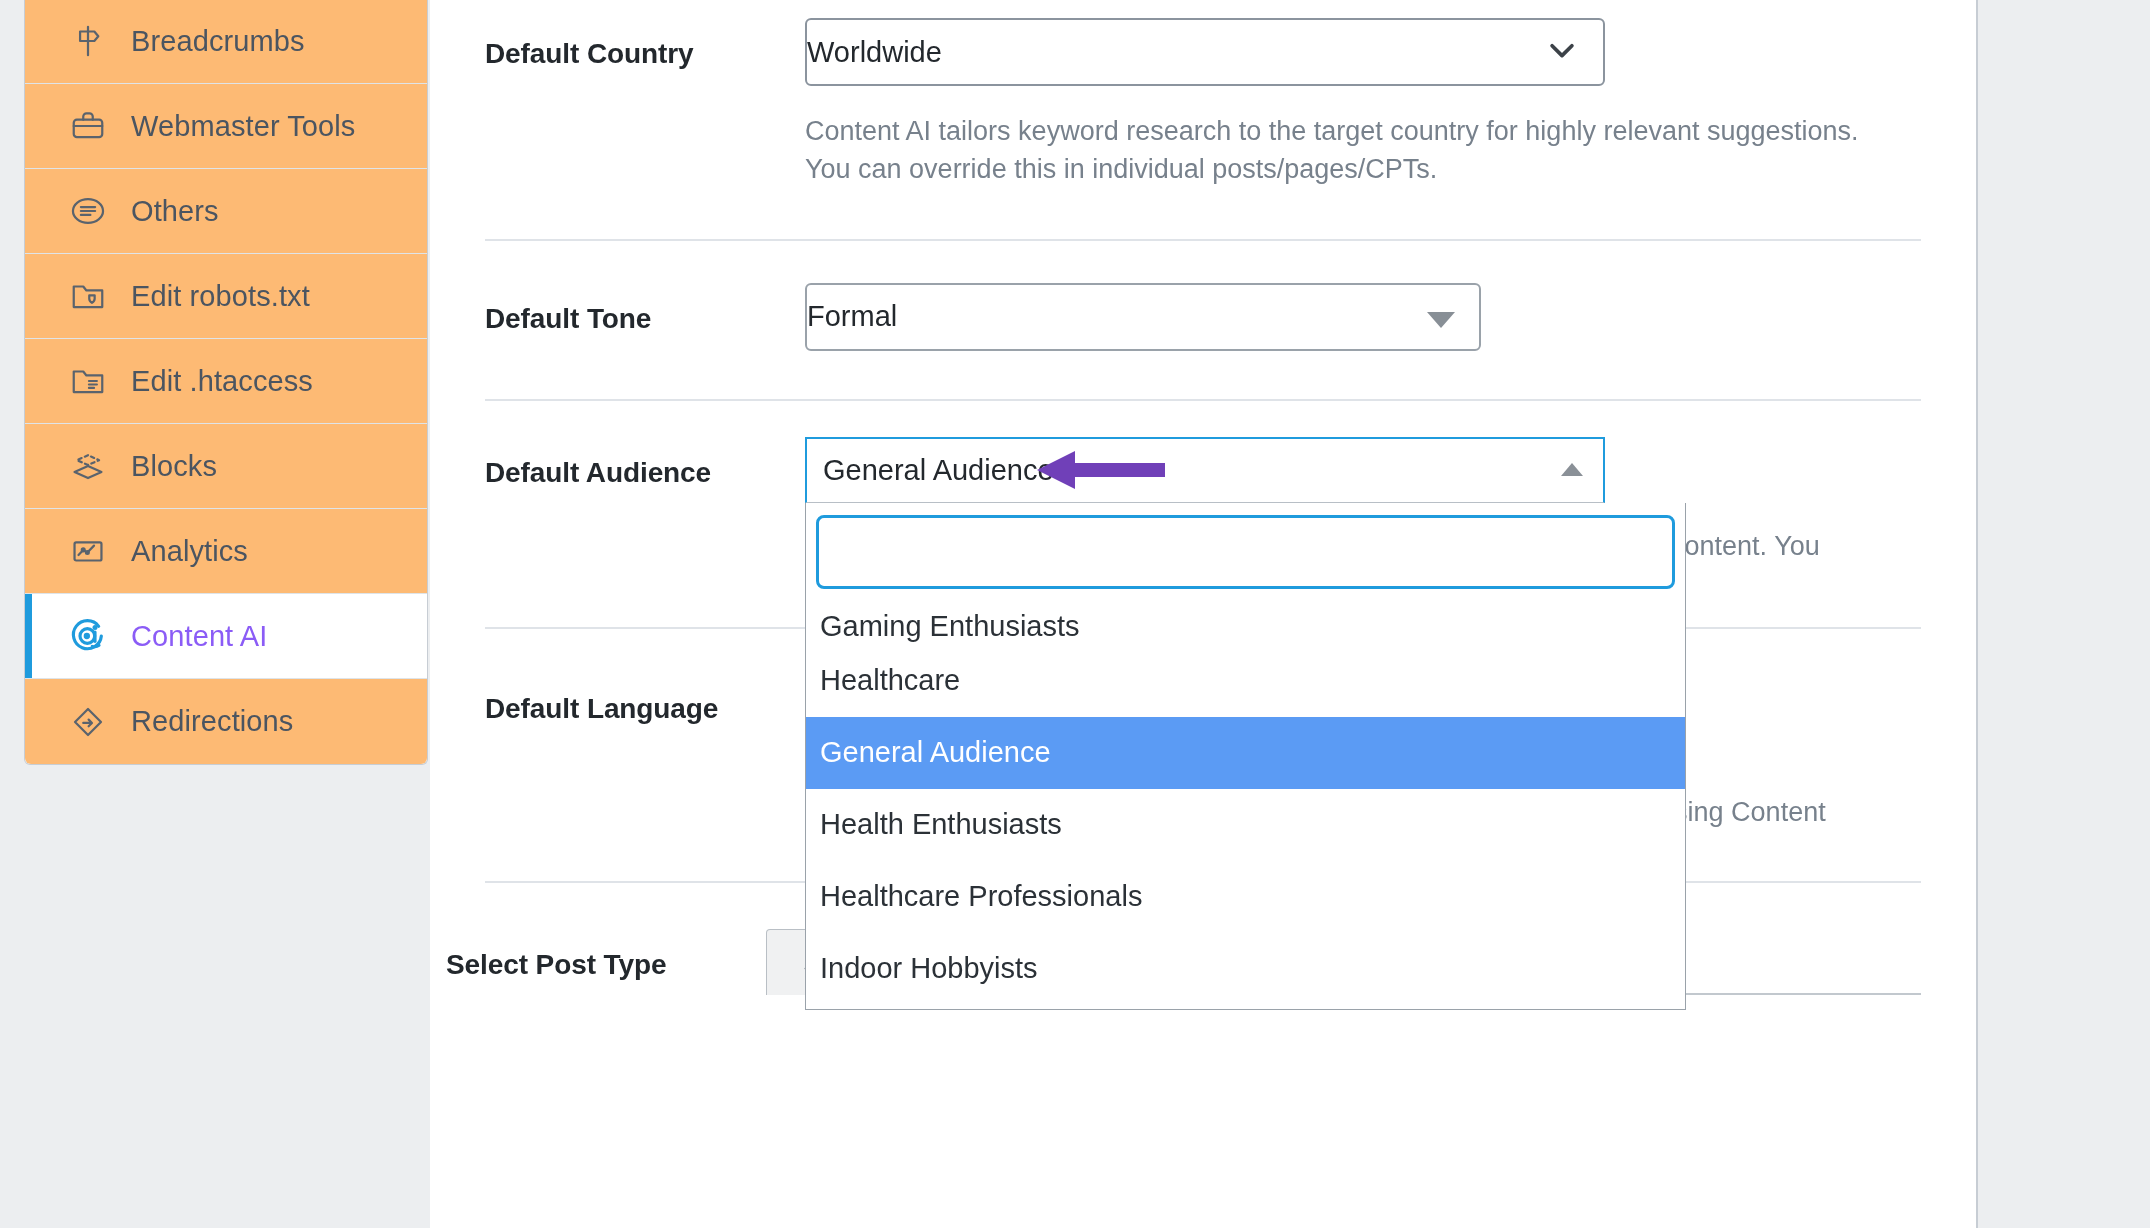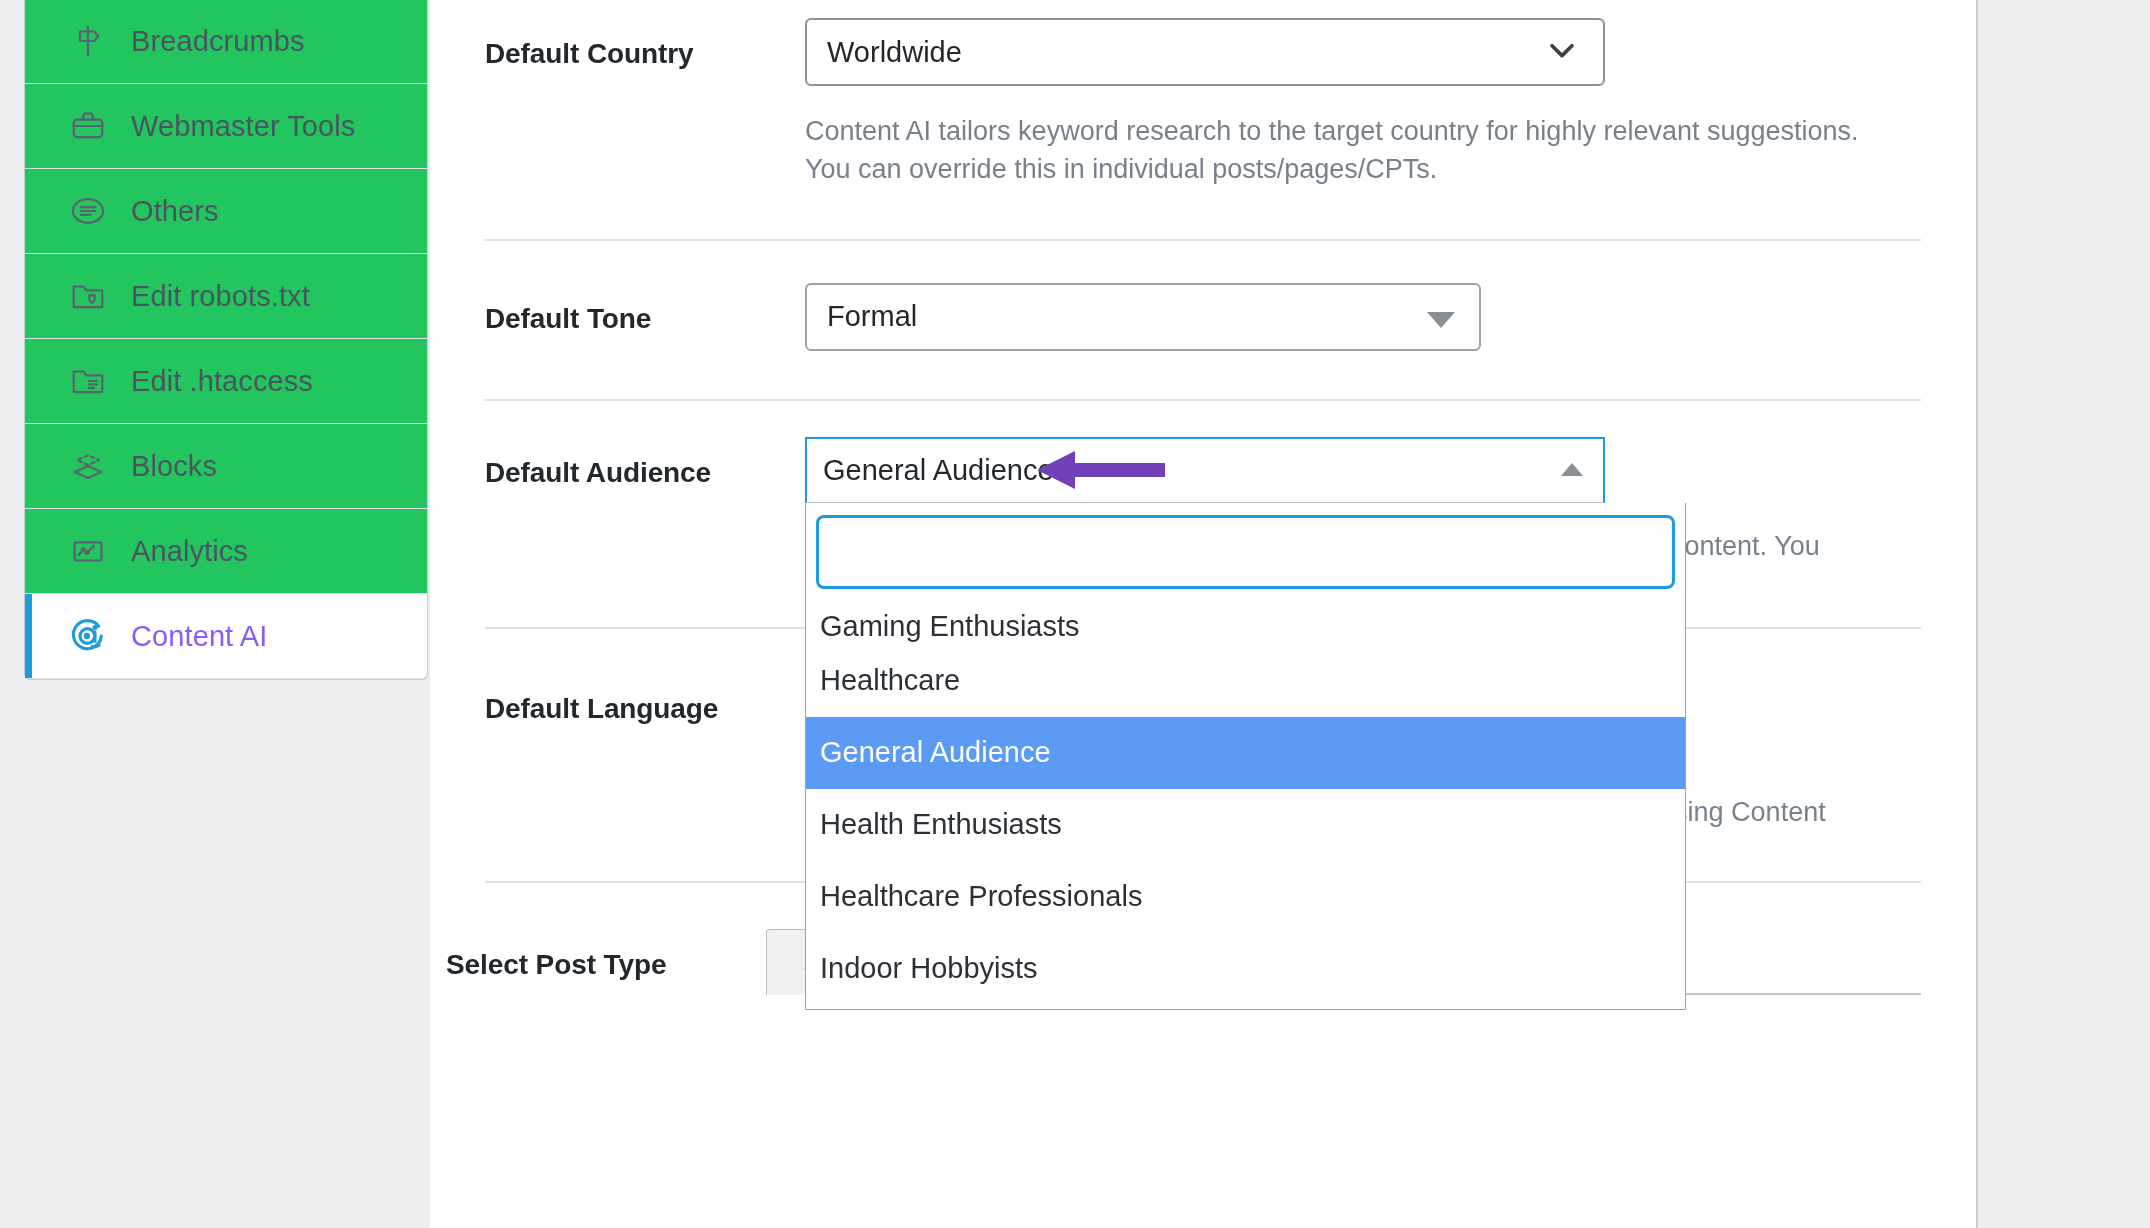--- a/index.html
+++ b/index.html
@@ -25,21 +25,21 @@
     border: 1px solid #c7cdd4;
     border-top: none;
     border-radius: 0 0 6px 6px;
   }
   .nav-item {
     position: relative;
     display: flex; align-items: center;
     height: 85px;
     padding-left: 42px;
     border-bottom: 1px solid #dfe4e8;
-    background: #22c55e;
+    background: #fdba74;
   }
   .nav-item:last-child { border-bottom: none; border-radius: 0 0 6px 6px; }
   .nav-item.active {
     background: #ffffff;
     border-bottom: 1px solid #dfe4e8;
   }
   .nav-item.active::before {
     content: ""; position: absolute; left: 0; top: 0;
     width: 7px; height: 100%;
     background: #1f9bdd;
@@ -89,21 +89,21 @@
 
   
   .select-box {
     position: relative;
     width: 800px;
     height: 68px;
     background: #fff;
     border: 2px solid #8b949e;
     border-radius: 6px;
     display: flex; align-items: center;
-    padding: 0 20px;
+    padding: 0 0;
   }
   .select-value {
     font-size: 29px;
     color: #23282d;
   }
   .chev {
     position: absolute; right: 24px; top: 50%;
     transform: translateY(-50%);
     display: block;
   }
@@ -309,20 +309,29 @@
             <circle cx="11.6" cy="12" r="4.4" stroke="#1f9bdd" stroke-width="1.9"></circle>
             <circle cx="11.3" cy="12" r="1.9" fill="#1f9bdd"></circle>
             <path d="M16.2 9.6v5.6" stroke="#1f9bdd" stroke-width="1.9" stroke-linecap="round"></path>
             <circle cx="16.2" cy="6.9" r="1.5" fill="#1f9bdd"></circle>
             <path d="M14.5 18.2c1.4.5 3 .3 4.2-.6" stroke="#1f9bdd" stroke-width="1.7" stroke-linecap="round"></path>
           </svg>
         </span>
         <span class="nav-label">Content AI</span>
       </div>
 
+      <div class="nav-item">
+        <span class="nav-icon">
+          <svg width="38" height="38" viewBox="0 0 24 24" fill="none" stroke="#5a636d" stroke-width="1.4" stroke-linecap="round" stroke-linejoin="round">
+            <path d="M12 3.8l8.2 8.2-8.2 8.2L3.8 12z"></path>
+            <path d="M9 12.6h5.2M12.4 10.5l2.1 2.1-2.1 2.1"></path>
+          </svg>
+        </span>
+        <span class="nav-label">Redirections</span>
+      </div>
 
     </div>
   </div>
 
   <div class="main-panel">
 
     <div class="row" style="padding-top:18px;">
       <div class="row-label">Default Country</div>
       <div class="row-field">
         <div class="select-box">

